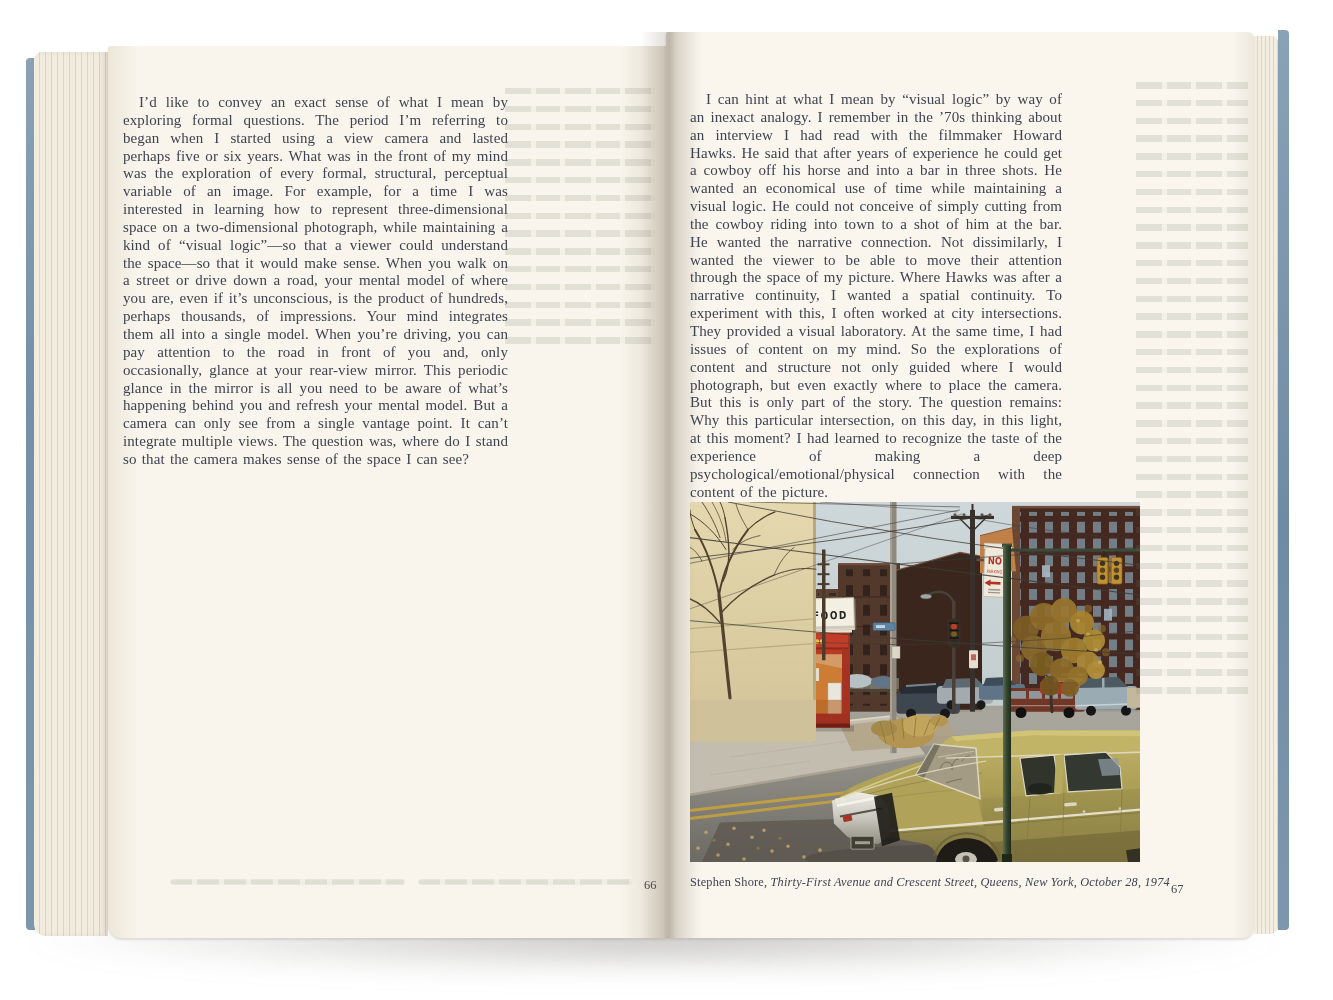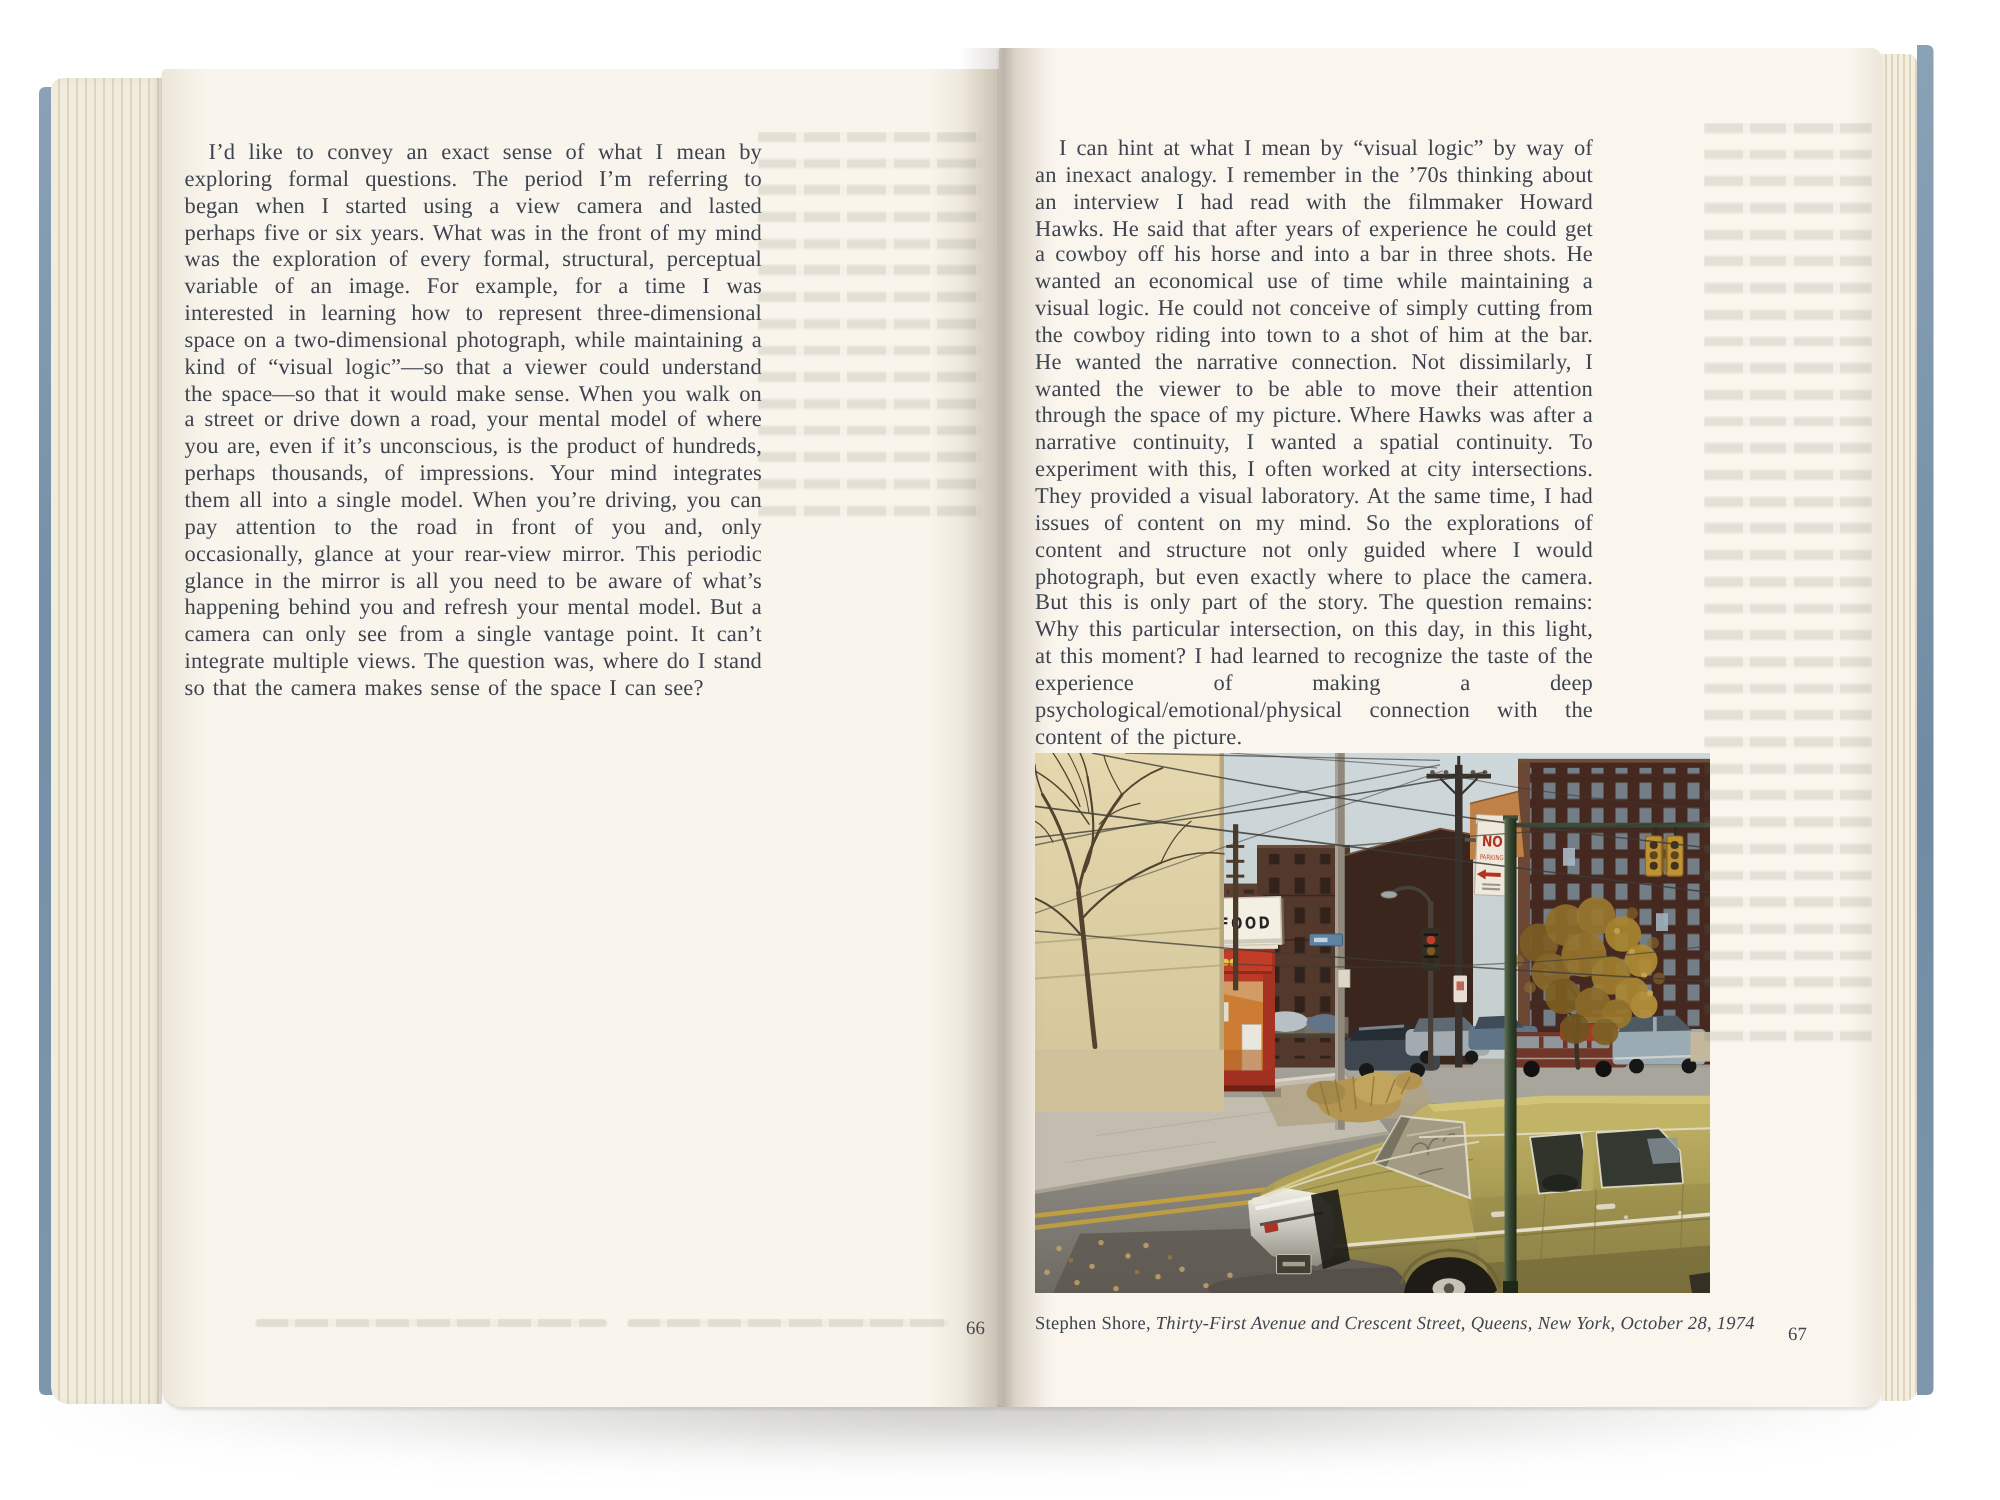--- a/index.html
+++ b/index.html
@@ -38,21 +38,21 @@
   .gutter-shadow{left:640px;top:32px;width:56px;height:906px;pointer-events:none;
     background:linear-gradient(90deg, rgba(0,0,0,0) 0%, rgba(95,80,60,0.16) 42%, rgba(70,58,42,0.24) 52%, rgba(95,80,60,0.10) 66%, rgba(0,0,0,0) 100%);}
 
   .body-text{position:absolute;text-align:justify;font-size:15px;line-height:17.85px;
     color:#3e4350;word-spacing:1.4px;letter-spacing:0.1px;text-indent:16px;margin:0;}
   .bt-left{left:15px;top:48px;width:385px;}
   .bt-right{left:24px;top:59px;width:372px;}
 
   .page-number{position:absolute;font-size:12.5px;color:#43474f;}
   .pn-left{left:536px;top:832px;}
-  .pn-right{left:526px;top:850px;}
+  .pn-right{left:505px;top:850px;}
 
   .caption{position:absolute;left:24px;top:843px;font-size:12.3px;color:#3e4350;letter-spacing:0.2px;white-space:nowrap;}
   .caption i{}
 
   .ghost-block{position:absolute;filter:blur(0.6px);
     background-image:repeating-linear-gradient(180deg, rgba(112,116,98,0.16) 0px, rgba(112,116,98,0.16) 6.5px, rgba(0,0,0,0) 6.5px, rgba(0,0,0,0) 17.8px);
     -webkit-mask-image:repeating-linear-gradient(90deg,#000 0 26px, rgba(0,0,0,0.25) 26px 31px, #000 31px 55px, rgba(0,0,0,0.2) 55px 60px);
     mask-image:repeating-linear-gradient(90deg,#000 0 26px, rgba(0,0,0,0.25) 26px 31px, #000 31px 55px, rgba(0,0,0,0.2) 55px 60px);}
   .gb-leftpage{left:397px;top:42px;width:150px;height:260px;}
   .gb-rightpage{left:470px;top:50px;width:112px;height:620px;}

